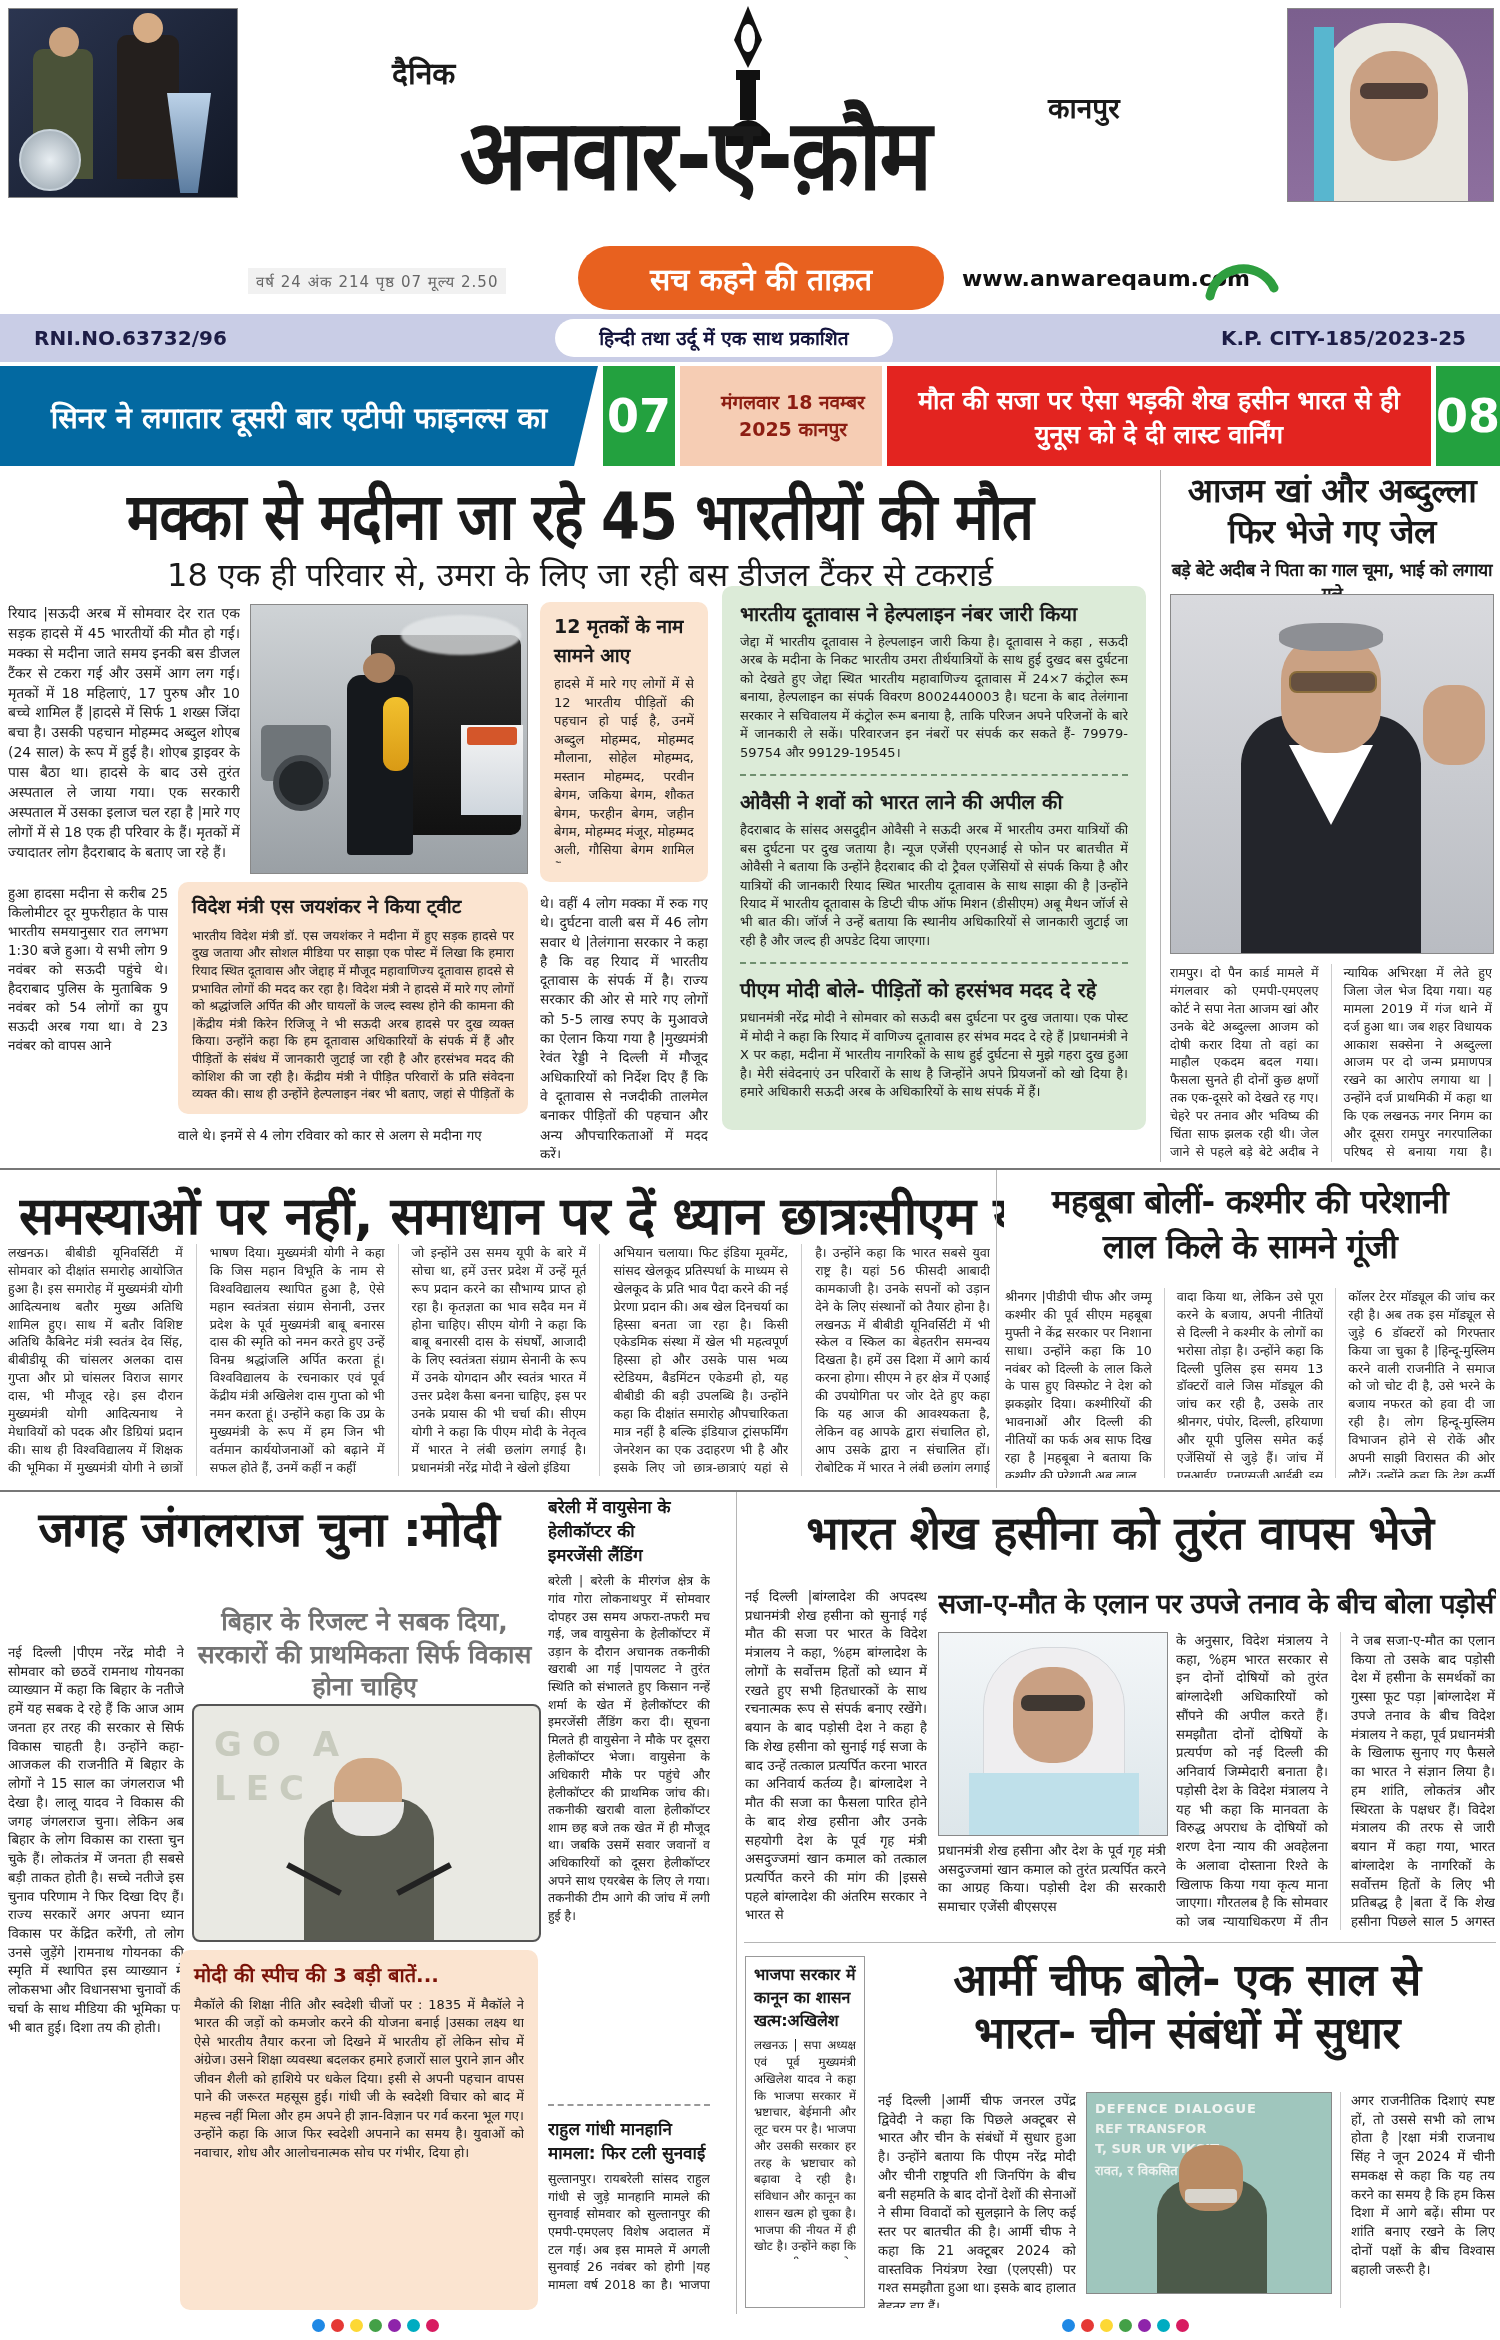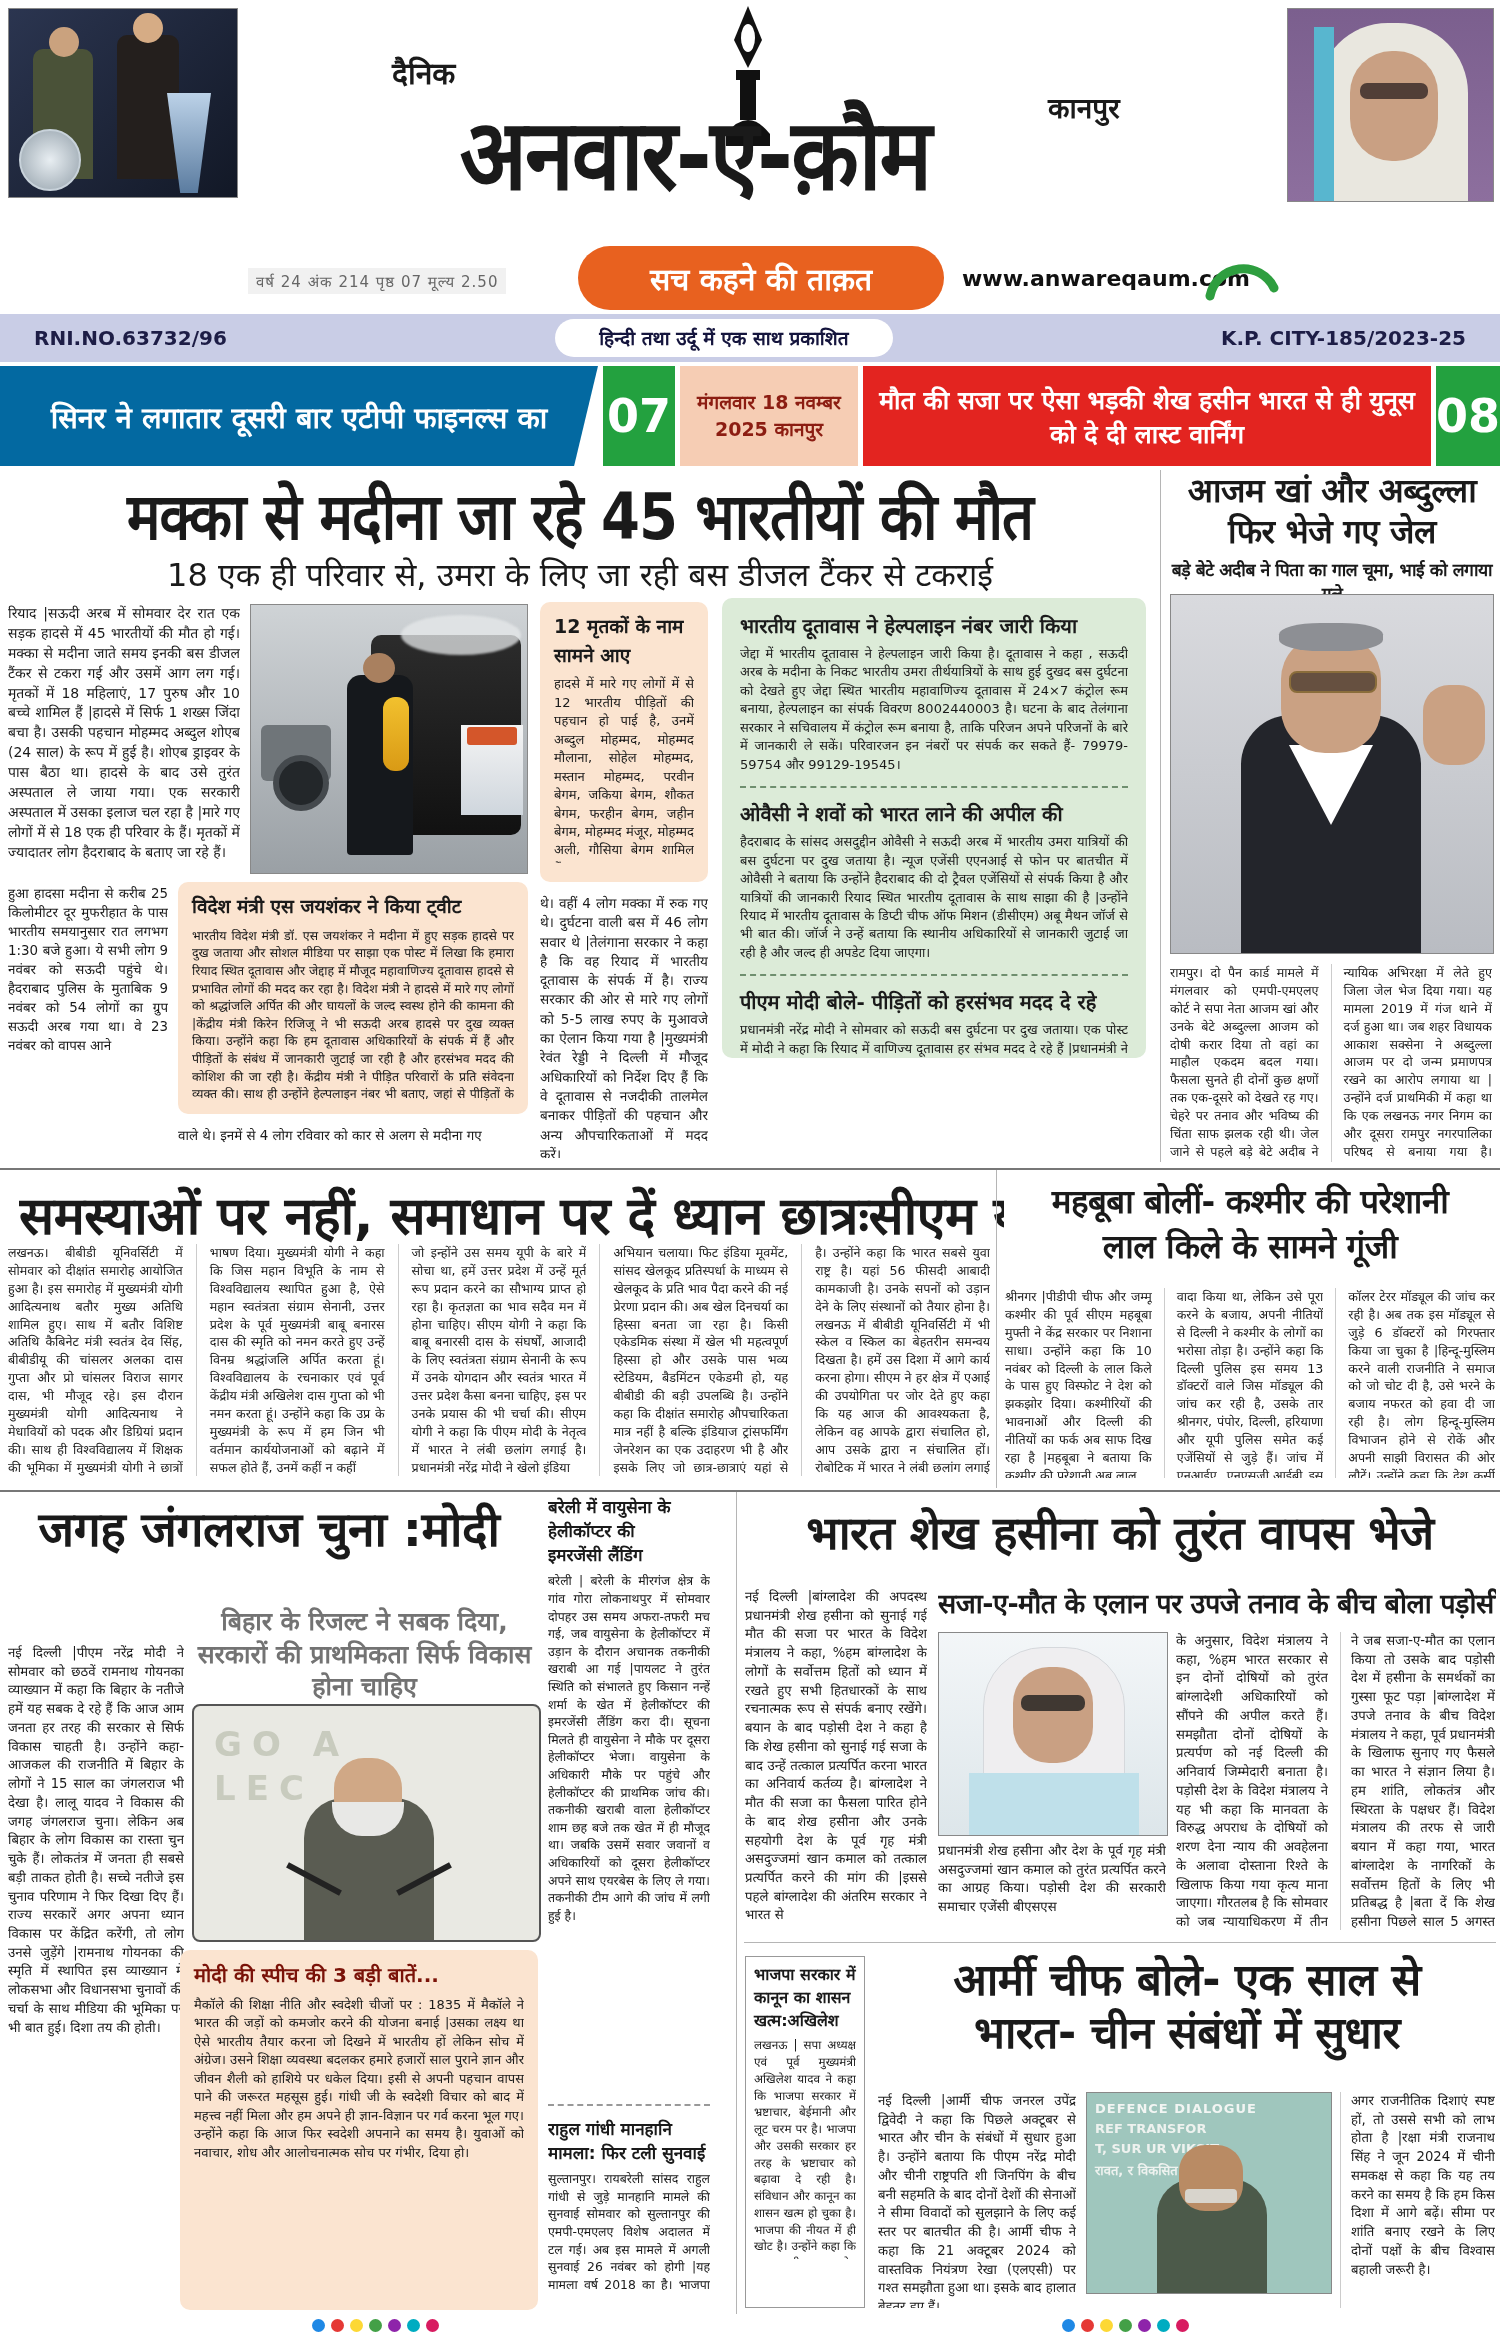--- a/index.html
+++ b/index.html
@@ -22,21 +22,21 @@
   .lav-bar{background:#c9cde6;display:flex;align-items:center;justify-content:space-between;
            padding:0 34px;font-weight:bold;color:#1d1d46;font-size:20px;}
   .lav-pill{background:#fff;border-radius:22px;padding:6px 44px;font-size:19px;color:#15153d;}
   
   .strip{display:flex;height:100%;gap:5px;}
   .strip .teal{background:#0369a1;color:#fff;font-size:29px;font-weight:bold;display:flex;
                align-items:center;justify-content:center;flex:0 0 598px;clip-path:polygon(0 0,100% 0,96% 100%,0 100%);}
   .strip .pg{background:#23a13f;color:#fff;font-size:46px;font-weight:bold;display:flex;
              align-items:center;justify-content:center;}
   .strip .datebox{background:#f6cdb4;color:#8c1d12;font-weight:bold;font-size:19px;display:flex;
-                  flex-direction:column;align-items:center;justify-content:center;line-height:1.4;}
+                  flex-direction:column;align-items:center;justify-content:center;line-height:1.4;padding-left:24px;}
   .strip .redbox{background:#e32420;color:#fff;font-size:25px;font-weight:bold;display:flex;
                  align-items:center;justify-content:center;flex:1;text-align:center;padding:0 10px;}
   
   .h-main{font-size:56px;font-weight:bold;text-align:center;white-space:nowrap;letter-spacing:-1px;
           transform:scaleY(1.15);transform-origin:top;}
   .h-sub{font-size:32px;font-weight:normal;text-align:center;white-space:nowrap;}
   .h-sec{font-weight:bold;text-align:center;letter-spacing:-0.5px;}
   .red-sub{color:#737373;font-weight:bold;}
   
   .pinkbox{background:#fbe4d0;border-radius:10px;padding:12px 14px;overflow:hidden;}
@@ -140,21 +140,21 @@
     </div>
     <div class="abs" style="left:178px;top:656px;width:352px;font-size:13.4px;white-space:nowrap;overflow:hidden;">वाले थे। इनमें से 4 लोग रविवार   को कार से अलग से मदीना गए</div>
 
     <div class="abs pinkbox" style="left:540px;top:132px;width:168px;height:280px;box-sizing:border-box;">
       <h4 style="margin-bottom:4px;">12 मृतकों के नाम</h4>
       <h4>सामने आए</h4>
       <div class="jtext" style="font-size:13px;height:188px;">हादसे में मारे गए लोगों में से 12 भारतीय पीड़ितों की पहचान हो पाई है, उनमें अब्दुल मोहम्मद, मोहम्मद मौलाना, सोहेल मोहम्मद, मस्तान मोहम्मद, परवीन बेगम, जकिया बेगम, शौकत बेगम, फरहीन बेगम, जहीन बेगम, मोहम्मद मंजूर, मोहम्मद अली, गौसिया बेगम शामिल हैं।</div>
     </div>
     <div class="abs jtext" style="left:540px;top:424px;width:168px;height:264px;font-size:13.6px;">थे। वहीं 4 लोग मक्का में रुक गए थे। दुर्घटना वाली बस में 46 लोग सवार थे |तेलंगाना सरकार ने कहा है कि वह रियाद में भारतीय दूतावास के संपर्क में है। राज्य सरकार की ओर से मारे गए लोगों को 5-5 लाख रुपए के मुआवजे का ऐलान किया गया है |मुख्यमंत्री रेवंत रेड्डी ने दिल्ली में मौजूद अधिकारियों को निर्देश दिए हैं कि वे दूतावास से नजदीकी तालमेल बनाकर पीड़ितों की पहचान और अन्य औपचारिकताओं में मदद करें।</div>
 
-    <div class="abs greenpanel" style="left:722px;top:128px;width:424px;height:460px;box-sizing:border-box;">
+    <div class="abs greenpanel" style="left:722px;top:116px;width:424px;height:544px;box-sizing:border-box;">
       <div class="sect">
         <h4>भारतीय दूतावास ने हेल्पलाइन नंबर जारी किया</h4>
         <div class="jtext" style="font-size:13px;">जेद्दा में भारतीय दूतावास ने हेल्पलाइन जारी किया है। दूतावास ने कहा , सऊदी अरब के मदीना के निकट भारतीय उमरा तीर्थयात्रियों के साथ हुई दुखद बस दुर्घटना को देखते हुए जेद्दा स्थित भारतीय महावाणिज्य दूतावास में 24×7 कंट्रोल रूम बनाया, हेल्पलाइन का संपर्क विवरण 8002440003 है। घटना के बाद तेलंगाना सरकार ने सचिवालय में कंट्रोल रूम बनाया है, ताकि परिजन अपने परिजनों के बारे में जानकारी ले सकें। परिवारजन इन नंबरों पर संपर्क कर सकते हैं- 79979-59754 और 99129-19545।</div>
       </div>
       <div class="sect">
         <h4>ओवैसी ने शवों को भारत लाने की अपील की</h4>
         <div class="jtext" style="font-size:13px;">हैदराबाद के सांसद असदुद्दीन ओवैसी ने सऊदी अरब में भारतीय उमरा यात्रियों की बस दुर्घटना पर दुख जताया है। न्यूज एजेंसी एएनआई से फोन पर बातचीत में ओवैसी ने बताया कि उन्होंने हैदराबाद की दो ट्रैवल एजेंसियों से संपर्क किया है और यात्रियों की जानकारी रियाद स्थित भारतीय दूतावास के साथ साझा की है |उन्होंने रियाद में भारतीय दूतावास के डिप्टी चीफ ऑफ मिशन (डीसीएम) अबू मैथन जॉर्ज से भी बात की। जॉर्ज ने उन्हें बताया कि स्थानीय अधिकारियों से जानकारी जुटाई जा रही है और जल्द ही अपडेट दिया जाएगा।</div>
       </div>
       <div class="sect">
         <h4>पीएम मोदी बोले- पीड़ितों को हरसंभव मदद दे रहे</h4>

